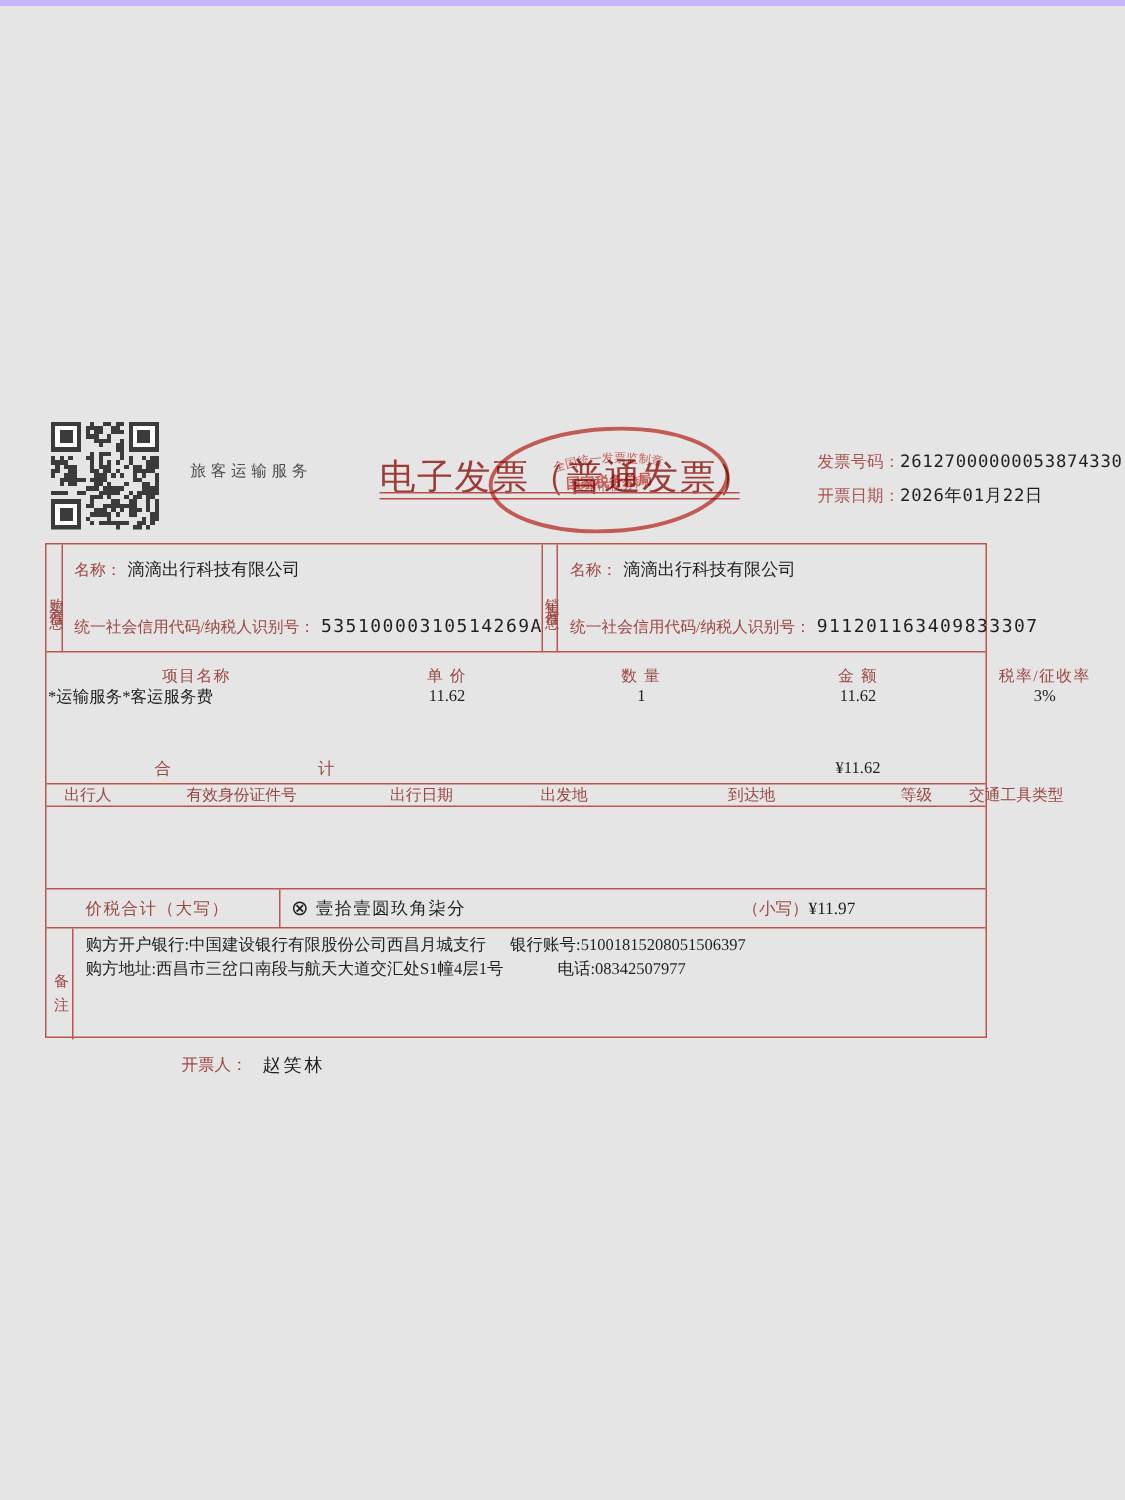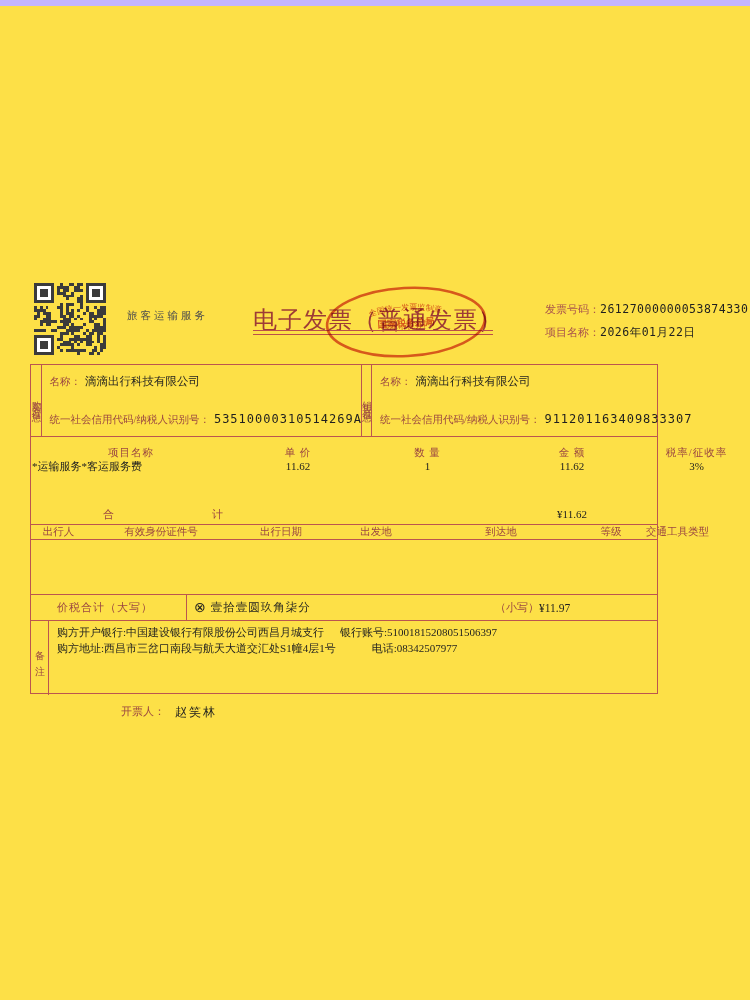--- a/index.html
+++ b/index.html
@@ -1,21 +1,21 @@
 <!DOCTYPE html>
 <html><head>
 <meta charset="utf-8">
 <style>
   * { margin:0; padding:0; box-sizing:border-box; }
   html,body { background:#ffffff; }
   body { font-family:"Liberation Serif", serif; }
   .page {
     position:relative; width:750px; height:1000px; margin:0 auto;
-    background:#fde047; overflow:hidden;
-    border-top:6px solid #c4b5fd;
+    background:#e5e5e5; overflow:hidden;
+    border-top:4px solid #c4b5fd;
   }
   
   .qr { position:absolute; left:30px; top:277px; width:80px; height:72px; }
   .qr svg { width:100%; height:100%; }
   .qr-label { position:absolute; left:127px; top:303px; font-size:10.5px; color:#4d4d4d; letter-spacing:3px; }
   .title {
     position:absolute; left:253px; top:287px; width:240px; text-align:right;
     font-size:24px; color:#9e3b36; letter-spacing:1px; white-space:nowrap;margin-top:11px;
   }
   .title-underline {
@@ -345,21 +345,21 @@
       </text>
     </svg>
   </div>
 
   <div class="meta">
     <div class="meta-row">
       <span class="meta-label">发票号码：</span>
       <span class="meta-value">26127000000053874330</span>
     </div>
     <div class="meta-row">
-      <span class="meta-label">项目名称：</span>
+      <span class="meta-label">开票日期：</span>
       <span class="meta-value">2026年01月22日</span>
     </div>
   </div>
 
   <div class="frame">
 
     <div class="sec parties red-b">
       <div class="vstrip">
         <span class="vtext">购买方信息</span>
       </div>

